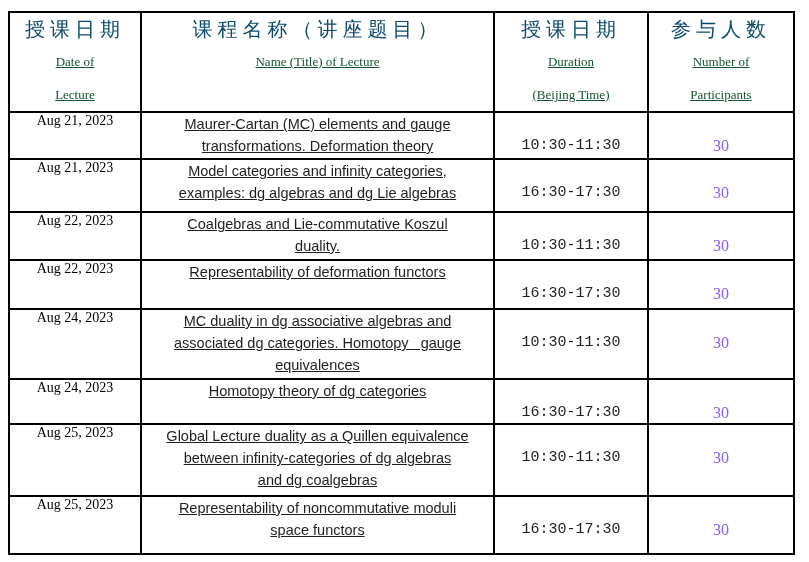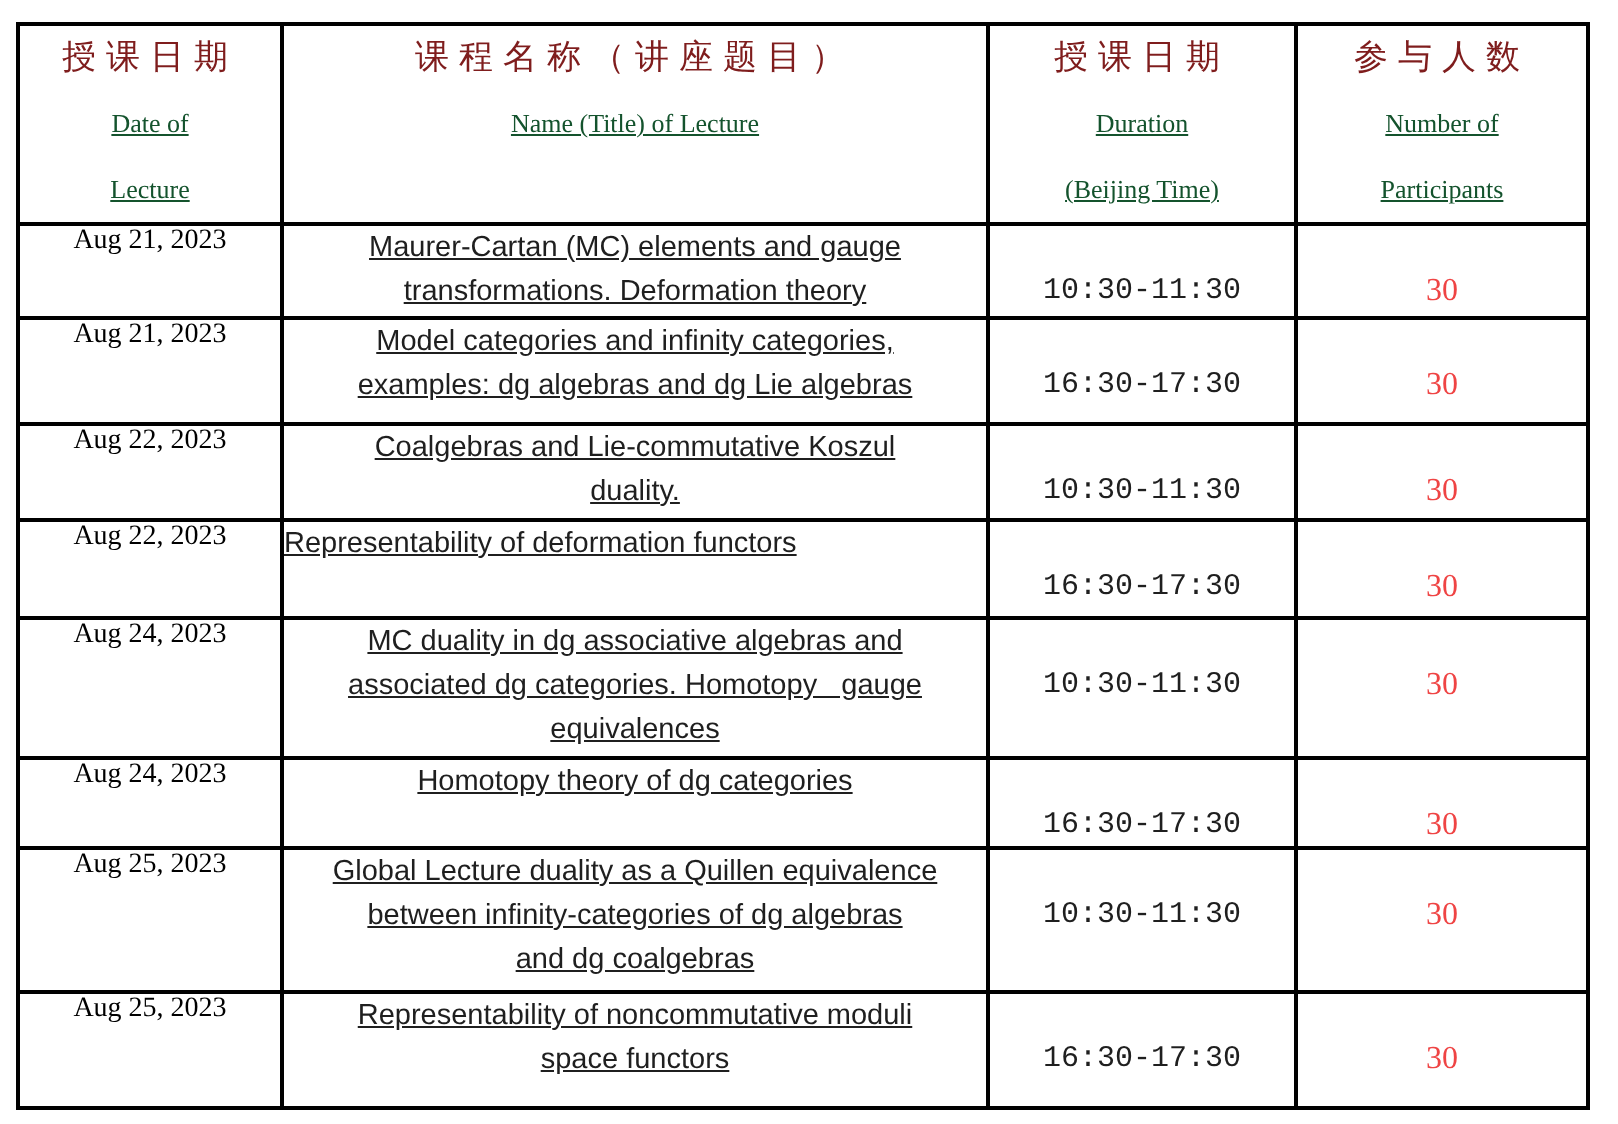--- a/index.html
+++ b/index.html
@@ -31,22 +31,22 @@
     overflow: hidden;
   }
   
   thead th {
     font-weight: normal;
     text-align: center;
     padding-top: 7px;
   }
   .hdr-zh {
     font-family: "Liberation Serif", "DejaVu Serif", serif;
-    font-size: 17px;
-    color: #7f1d1d;
+    font-size: 20px;
+    color: #0c4a6e;
     letter-spacing: 5px;
     line-height: 32px;
     white-space: pre-line;
   }
   .hdr-en {
     font-family: "Liberation Serif", "DejaVu Serif", serif;
     font-size: 13px;
     color: #14532d;
     line-height: 33px;
     white-space: pre-line;
@@ -64,35 +64,35 @@
     font-family: "Liberation Sans", "DejaVu Sans", sans-serif;
     font-size: 14.5px;
     color: #1f1f1f;
     text-align: center;
     line-height: 22px;
     padding: 4px 6px 0 6px;
     white-space: pre-wrap;
     text-decoration: underline;
   }
   td.c-title.align-left {
-    text-align: left;
+    text-align: center;
   }
   td.c-time {
     font-family: Liberation Mono, monospace;
     font-size: 15px;
     color: #1f1f1f;
     text-align: center;
   }
   td.c-time .pad, td.c-num .pad {
     margin-top: 24px; 
   }
   td.c-num {
     font-family: "Liberation Serif", "DejaVu Serif", serif;
     font-size: 16px;
-    color: #ef4444;
+    color: #8b5cf6;
     text-align: center;
   }
 </style>
 </head>
 <body>
 
 <div class="page">
   <table class="schedule">
     <colgroup>
       <col style="width:132px">

